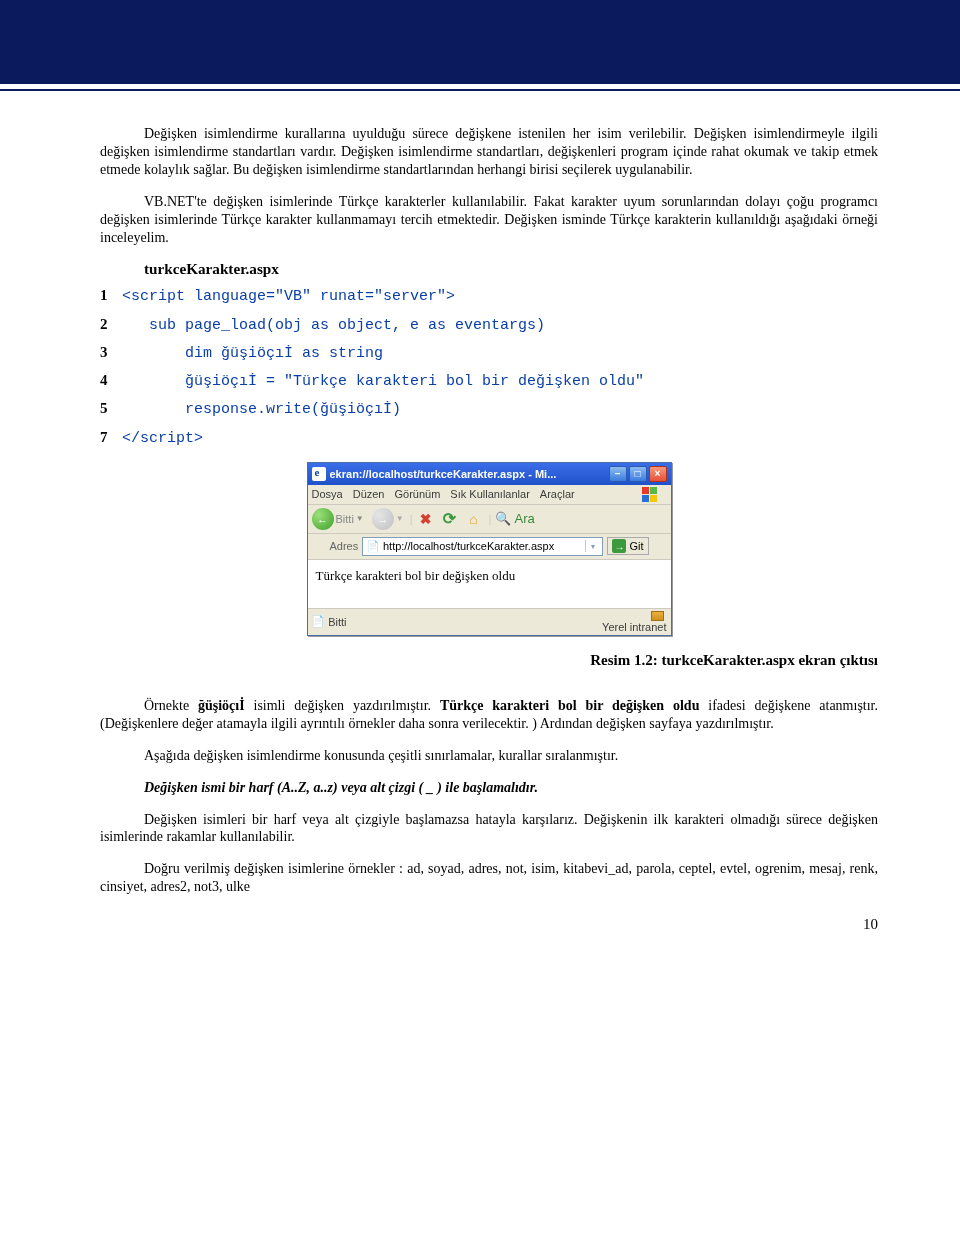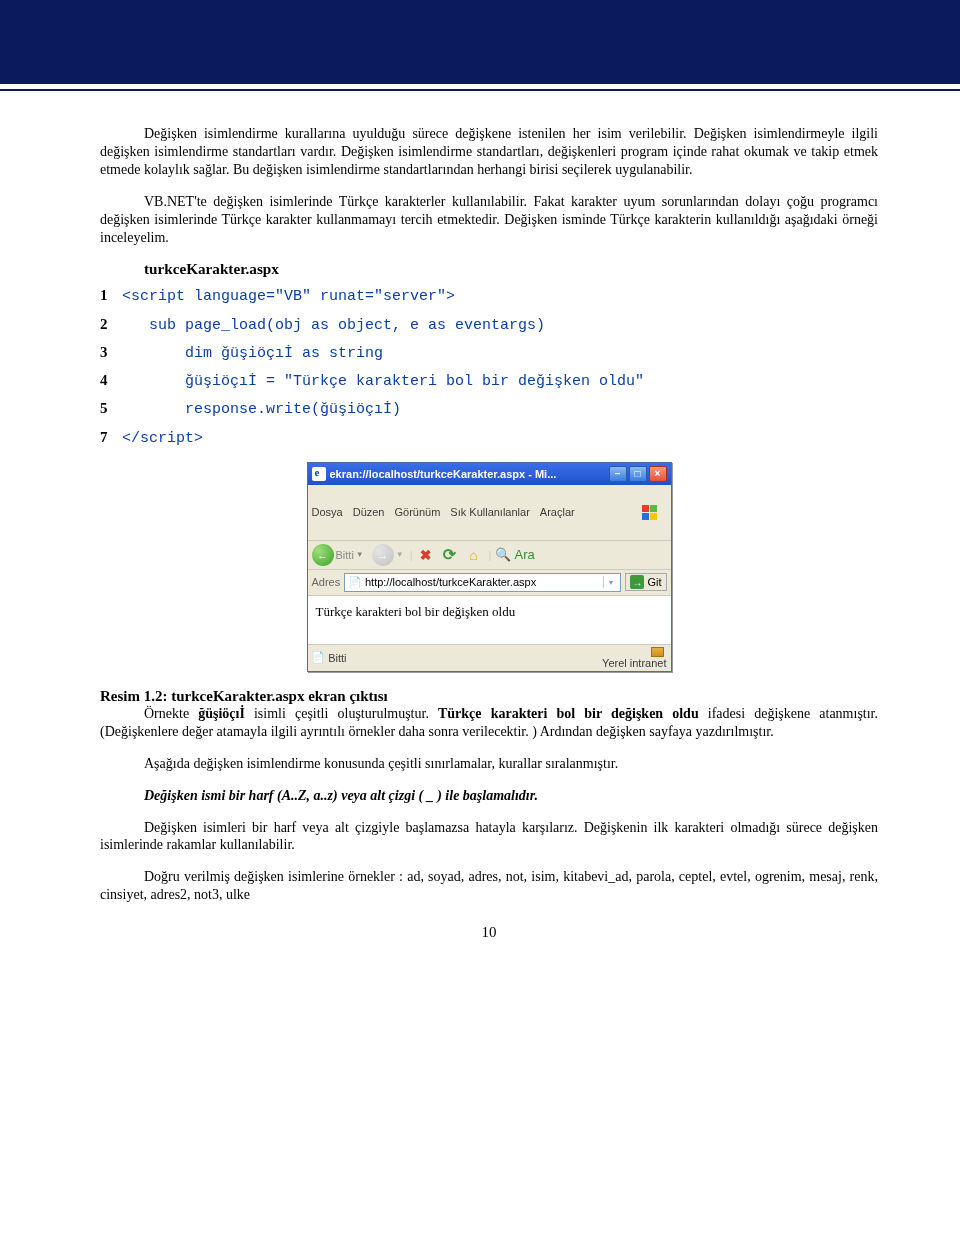--- a/index.html
+++ b/index.html
@@ -67,62 +67,62 @@
   .ie-title .e { width:14px; height:14px; background:#fff; border-radius:2px;
      margin-right:4px; position:relative; }
   .ie-title .e::after{content:"e"; color:#0a3fa8; font-weight:bold; position:absolute;
      left:3px; top:-1px; font-family:serif;}
   .ie-title .spacer{flex:1;}
   .ie-winbtn{width:18px;height:16px;background:linear-gradient(#8dbbf0,#3a7ce0);
      border:1px solid #2a5bb0;border-radius:2px;margin-left:2px;display:flex;
      align-items:center;justify-content:center;color:#fff;font-size:10px;font-weight:bold;}
   .ie-close{background:linear-gradient(#f49a7a,#e85038);border-color:#b03020;}
   .ie-menubar{display:flex;align-items:center;background:#ece9d8;border-bottom:1px solid #cfcabf;
-     padding:20px 4px;color:#3b3b3b;}
+     padding:2px 4px;color:#3b3b3b;}
   .ie-menubar span{margin-right:10px;}
   .win-flag{margin-left:auto; display:inline-grid;grid-template-columns:7px 7px;
      grid-template-rows:7px 7px;gap:1px;}
   .win-flag div:nth-child(1){background:#e83b2e;}
   .win-flag div:nth-child(2){background:#5bb948;}
   .win-flag div:nth-child(3){background:#2a6fd6;}
   .win-flag div:nth-child(4){background:#f6c60a;}
   .ie-toolbar{display:flex;align-items:center;background:#ece9d8;padding:3px 4px;
      border-bottom:1px solid #cfcabf;}
   .ie-tbtn{display:flex;align-items:center;margin-right:8px;color:#888;}
   .ie-circle{width:22px;height:22px;border-radius:50%;display:flex;align-items:center;
      justify-content:center;margin-right:2px;}
   .ie-circle.green{background:radial-gradient(circle at 30% 30%,#9ce07a,#3fa02a);}
   .ie-circle.grey{background:radial-gradient(circle at 30% 30%,#e5e5e5,#c0c0c0);}
   .ie-icon{width:18px;height:18px;display:flex;align-items:center;justify-content:center;
      margin-right:6px;}
   .ie-x{color:#d44030;font-weight:bold;font-size:14px;}
   .ie-refresh{color:#3c9a3c;font-weight:bold;font-size:16px;}
   .ie-home{color:#e8a020;font-size:14px;}
   .ie-search{color:#3a8a3a;font-size:13px;margin-left:4px;}
-  .ie-addr{display:flex;align-items:center;background:#ece9d8;padding:3px 4px;
+  .ie-addr{display:flex;align-items:center;background:#ece9d8;padding:3px 22px;
      border-bottom:1px solid #cfcabf;}
   .ie-addr label{color:#666;margin-right:4px;}
   .ie-addr .field{flex:1;background:#fff;border:1px solid #7f9db9;padding:2px 3px;
      display:flex;align-items:center;}
   .ie-addr .dd{width:14px;height:12px;border-left:1px solid #bcd;display:flex;
      align-items:center;justify-content:center;color:#7f9db9;font-size:8px;}
   .ie-go{background:#ece9d8;border:1px solid #aaa;margin-left:4px;padding:1px 4px;
      display:flex;align-items:center;}
   .ie-go .arr{width:14px;height:14px;background:#3c9a3c;border-radius:2px;
      display:flex;align-items:center;justify-content:center;color:#fff;margin-right:3px;
      font-size:10px;}
   .ie-content{background:#fff;min-height:48px;padding:8px;color:#000;font-family:"Times New Roman";font-size:13px;}
   .ie-status{display:flex;align-items:center;background:#ece9d8;border-top:1px solid #cfcabf;
      padding:2px 4px;color:#3b3b3b;}
   .ie-status .right{margin-left:auto;display:flex;align-items:flex-end;flex-direction:column;}
   .ie-status .flag{width:13px;height:10px;background:linear-gradient(#e8b040,#d09020);
      border:1px solid #a07010;margin-right:3px;}
-  .caption{text-align:left;font-weight:bold;font-size:15px;margin-bottom:0;}
+  .caption{text-align:right;font-weight:bold;font-size:15px;margin-bottom:28px;}
   .italic{font-style:italic;font-weight:bold;}
-  .page-num{text-align:center;font-size:15px;margin-top:20px;}
+  .page-num{text-align:right;font-size:15px;margin-top:20px;}
 </style>
 </head>
 <body>
 
 <div class="top-band"></div>
 <div class="top-rule"></div>
 
 <div class="page">
 
   <p class="indent">Değişken isimlendirme kurallarına uyulduğu sürece değişkene istenilen her isim verilebilir. Değişken isimlendirmeyle ilgili değişken isimlendirme standartları vardır. Değişken isimlendirme standartları, değişkenleri program içinde rahat okumak ve takip etmek etmede kolaylık sağlar. Bu değişken isimlendirme standartlarından herhangi birisi seçilerek uygulanabilir.</p>
@@ -198,21 +198,21 @@
           <span class="flag"></span>
           <span>Yerel intranet</span>
         </span>
       </div>
     </div>
   </div>
 
   <div class="caption">Resim 1.2: turkceKarakter.aspx ekran çıktısı</div>
 
   <p class="indent">
-    <span>Örnekte </span><b>ğüşiöçıİ</b><span> isimli çeşitli oluşturulmuştur. </span><b>Türkçe karakteri bol bir değişken oldu</b><span> ifadesi değişkene atanmıştır. (Değişkenlere değer atamayla ilgili ayrıntılı örnekler daha sonra verilecektir. ) Ardından değişken sayfaya yazdırılmıştır.</span>
+    <span>Örnekte </span><b>ğüşiöçıİ</b><span> isimli değişken yazdırılmıştır. </span><b>Türkçe karakteri bol bir değişken oldu</b><span> ifadesi değişkene atanmıştır. (Değişkenlere değer atamayla ilgili ayrıntılı örnekler daha sonra verilecektir. ) Ardından değişken sayfaya yazdırılmıştır.</span>
   </p>
 
   <p class="indent">Aşağıda değişken isimlendirme konusunda çeşitli sınırlamalar, kurallar sıralanmıştır.</p>
 
   <p class="indent italic">Değişken ismi bir harf (A..Z, a..z) veya alt çizgi ( _ ) ile başlamalıdır.</p>
 
   <p class="indent">Değişken isimleri bir harf veya alt çizgiyle başlamazsa hatayla karşılarız. Değişkenin ilk karakteri olmadığı sürece değişken isimlerinde rakamlar kullanılabilir.</p>
 
   <p class="indent">Doğru verilmiş değişken isimlerine örnekler : ad, soyad, adres, not, isim, kitabevi_ad, parola, ceptel, evtel, ogrenim, mesaj, renk, cinsiyet, adres2, not3, ulke</p>
 

